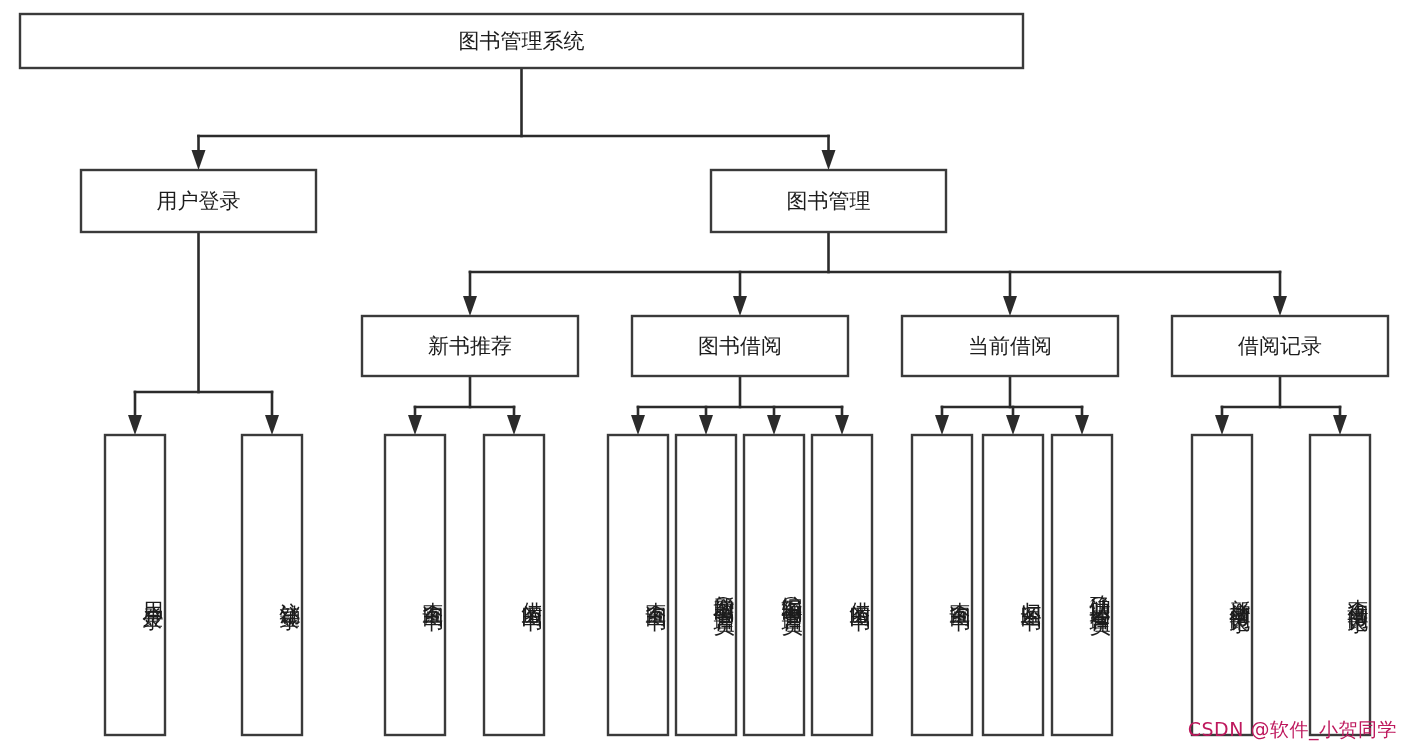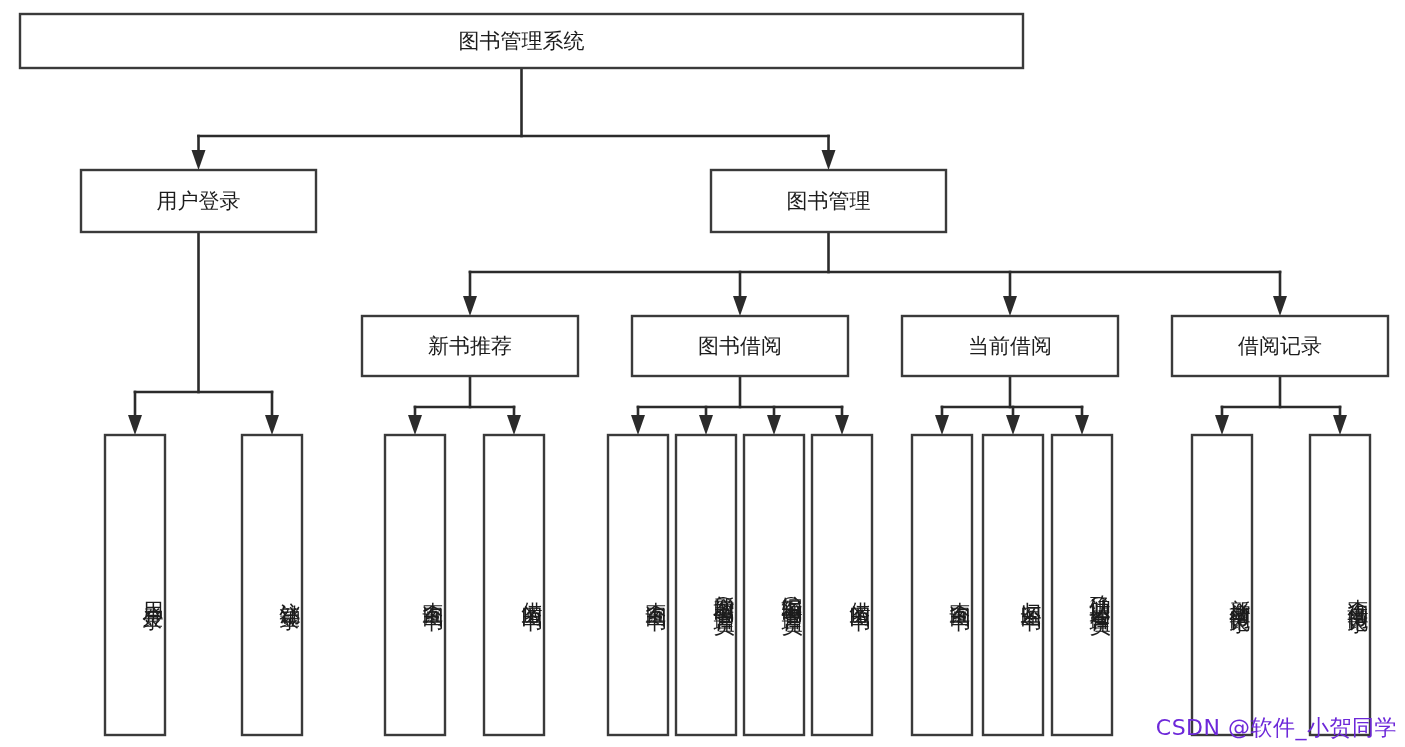--- a/index.html
+++ b/index.html
@@ -64,22 +64,22 @@
     align-items: flex-start;
     justify-content: center;
     pointer-events: none;
     box-sizing: border-box;
   }
   .watermark {
     position: absolute;
     right: 8px;
     bottom: 4px;
     font-family: "DejaVu Sans", "Liberation Sans", sans-serif;
-    font-size: 22px;
-    color: #6d28d9;
+    font-size: 19px;
+    color: #be185d;
     letter-spacing: 0.5px;
     white-space: nowrap;
   }
 </style>
 </head>
 <body>
 
 <div id="diagram-root">
 
   <svg id="tree-svg" viewBox="0 0 1405 747" xmlns="http://www.w3.org/2000/svg">

